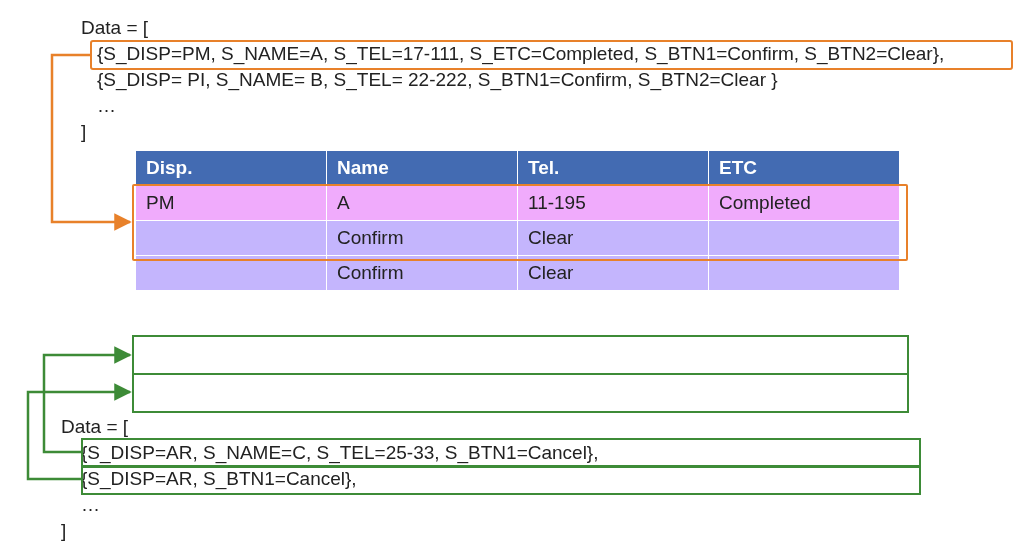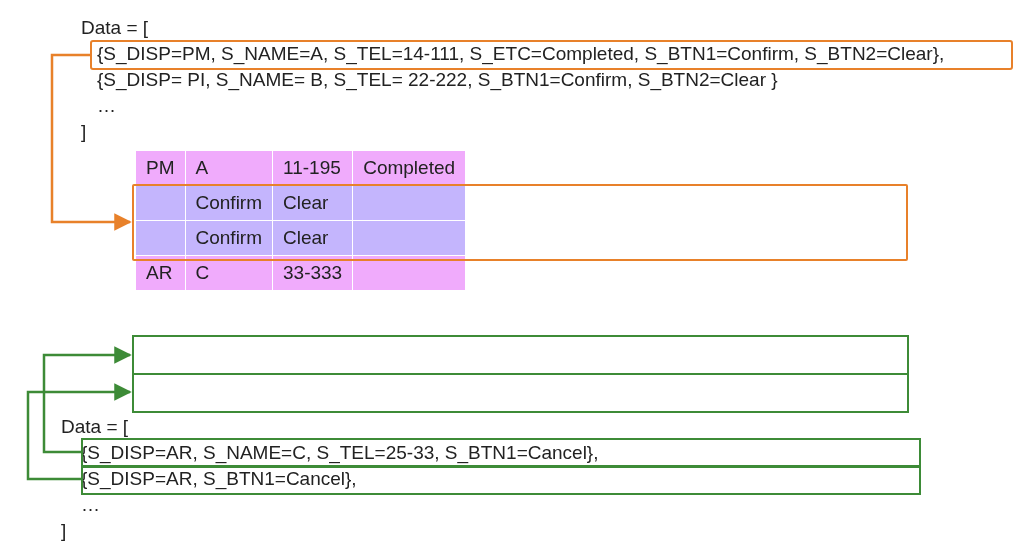--- a/index.html
+++ b/index.html
@@ -29,29 +29,35 @@
   
   svg.connectors{position:absolute;left:0;top:0;width:1024px;height:549px;pointer-events:none;}
 </style>
 </head>
 <body>
 
 <div class="stage">
 
   <div class="code-top">
     <div class="code-line">Data  =  [</div>
-    <div class="code-line" style="padding-left:20px">{S_DISP=PM, S_NAME=A, S_TEL=14-111, S_ETC=Completed, S_BTN1=Confirm, S_BTN2=Clear},</div>
+    <div class="code-line" style="padding-left:20px">{S_DISP=PM, S_NAME=A, S_TEL=17-111, S_ETC=Completed, S_BTN1=Confirm, S_BTN2=Clear},</div>
     <div class="code-line" style="padding-left:20px">{S_DISP= PI, S_NAME= B, S_TEL= 22-222, S_BTN1=Confirm, S_BTN2=Clear }</div>
     <div class="code-line" style="padding-left:20px">…</div>
     <div class="code-line">]</div>
   </div>
   <div class="orange-box-code"></div>
 
   <table class="tbl">
     <tbody>
+        <tr>
+      <th class="col-disp">Disp.</th>
+      <th class="col-name">Name</th>
+      <th class="col-tel">Tel.</th>
+      <th class="col-etc">ETC</th>
+    </tr>
 
     <tr>
       <td>PM</td>
       <td>A</td>
       <td>11-195</td>
       <td>Completed</td>
     </tr>
     <tr class="btnrow">
       <td></td>
       <td>Confirm</td>
@@ -59,26 +65,20 @@
       <td></td>
     </tr>
 
     <tr class="btnrow">
       <td></td>
       <td>Confirm</td>
       <td>Clear</td>
       <td></td>
     </tr>
 
-    <tr>
-      <td>AR</td>
-      <td>C</td>
-      <td>33-333</td>
-      <td></td>
-    </tr>
   </tbody>
     </table>
 
   <div class="orange-box-table"></div>
   <div class="green-box-table-1"></div>
   <div class="green-box-table-2"></div>
 
   <div class="code-bottom">
     <div class="code-line">Data  =  [</div>
     <div class="code-line" style="padding-left:24px">{S_DISP=AR, S_NAME=C, S_TEL=25-33, S_BTN1=Cancel},</div>

